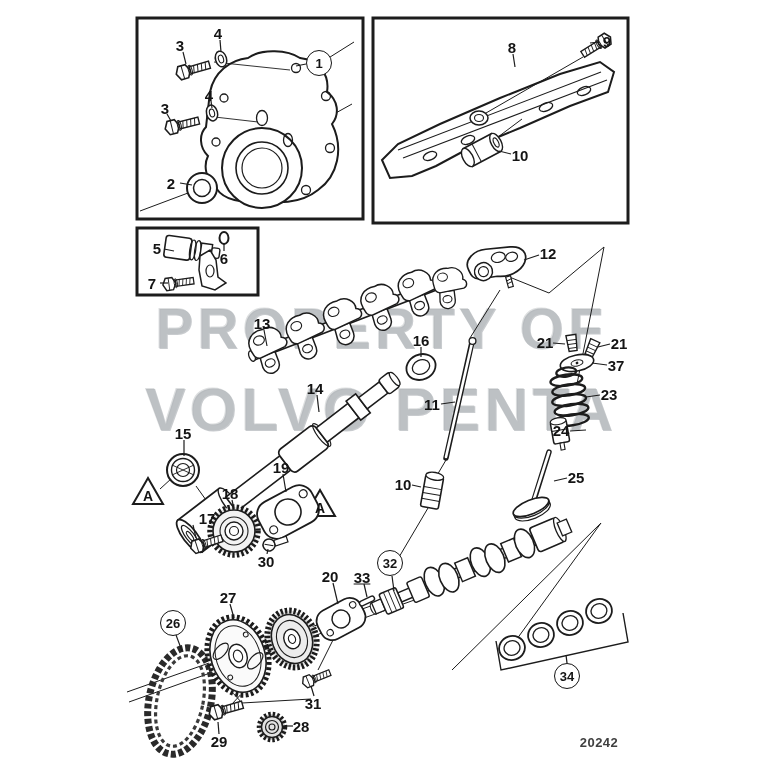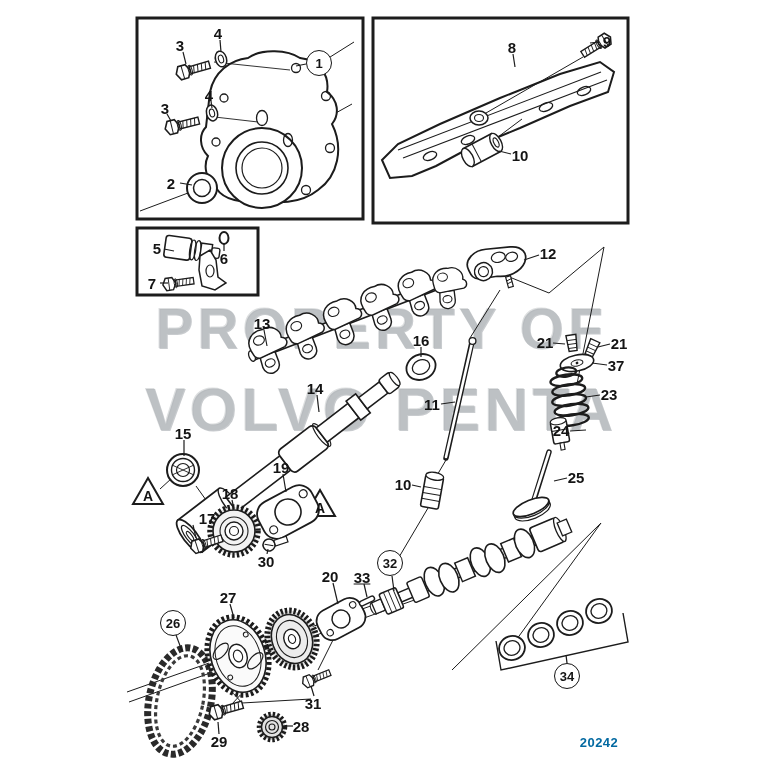--- a/index.html
+++ b/index.html
@@ -12,21 +12,21 @@
   #wm1{top:301px;font-size:57px;}
   #wm2{top:380px;font-size:61px;}
   svg{position:absolute;left:0;top:0;}
   .part-label{position:absolute;transform:translate(-50%,-50%);font-weight:700;
          font-size:15px;color:#141414;z-index:5;}
   .part-label.circled{width:24px;height:24px;border:1.7px solid #141414;border-radius:50%;
          display:flex;align-items:center;justify-content:center;font-size:13px;background:#fff;}
   .view-marker-text{position:absolute;transform:translate(-50%,-50%);font-weight:700;
          font-size:14px;color:#141414;z-index:5;}
   .drawing-number{position:absolute;left:563px;top:735px;width:72px;text-align:center;
-         font-weight:700;font-size:13px;color:#0369a1;letter-spacing:0.5px;}
+         font-weight:700;font-size:13px;color:#404040;letter-spacing:0.5px;}
   .ln{stroke:#1c1c1c;fill:#fff;}
   .nf{fill:none;stroke:#1c1c1c;}
 </style>
 </head>
 <body>
 
 <div id="stage">
 
   <div class="watermark" id="wm1">PROPERTY OF</div>
   <div class="watermark" id="wm2">VOLVO PENTA</div>

